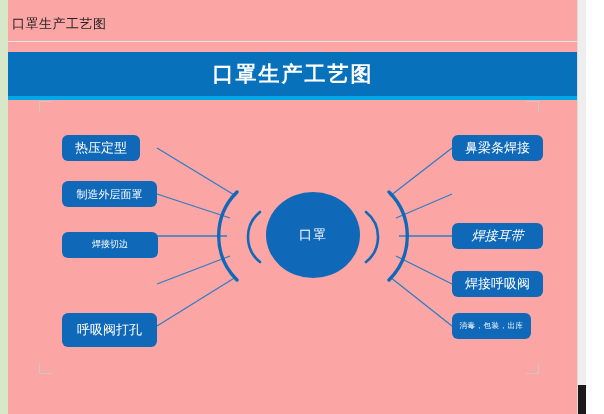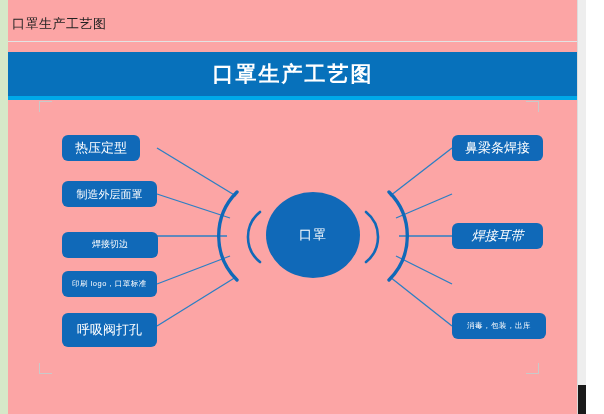--- a/index.html
+++ b/index.html
@@ -212,34 +212,34 @@
 
     <div class="node sz-lg" style="left:54px; top:35px; width:78px; height:26px;">
       <span>热压定型</span>
     </div>
     <div class="node sz-md" style="left:54px; top:81px; width:95px; height:26px;">
       <span>制造外层面罩</span>
     </div>
     <div class="node sz-sm" style="left:54px; top:123px; width:96px; height:26px;margin-top:9px;">
       <span>焊接切边</span>
     </div>
-    <div class="node sz-xs" style="left:54px; top:171px; width:95px; height:26px;">
-      <span>印刷 logo，口罩标准</span>
-    </div>
     <div class="node sz-lg" style="left:54px; top:213px; width:95px; height:34px;">
       <span>呼吸阀打孔</span>
     </div>
 
     <div class="node sz-lg" style="left:444px; top:35px; width:91px; height:26px;">
       <span>鼻梁条焊接</span>
     </div>
     <div class="node sz-lg" style="left:444px; top:123px; width:91px; height:26px;font-style:italic;">
       <span>焊接耳带</span>
     </div>
-    <div class="node sz-xs" style="left:444px; top:213px; width:94px; height:26px;">
+    <div class="node sz-lg" style="left:444px; top:171px; width:91px; height:26px;">
+      <span>焊接呼吸阀</span>
+    </div>
+    <div class="node sz-xs" style="left:444px; top:213px; width:79px; height:26px;">
       <span>消毒，包装，出库</span>
     </div>
 
   </div>
 
   <div class="page-border-right"></div>
 </div>
 
 <div class="scrollbar-track"></div>
 <div class="scrollbar-thumb"></div>

